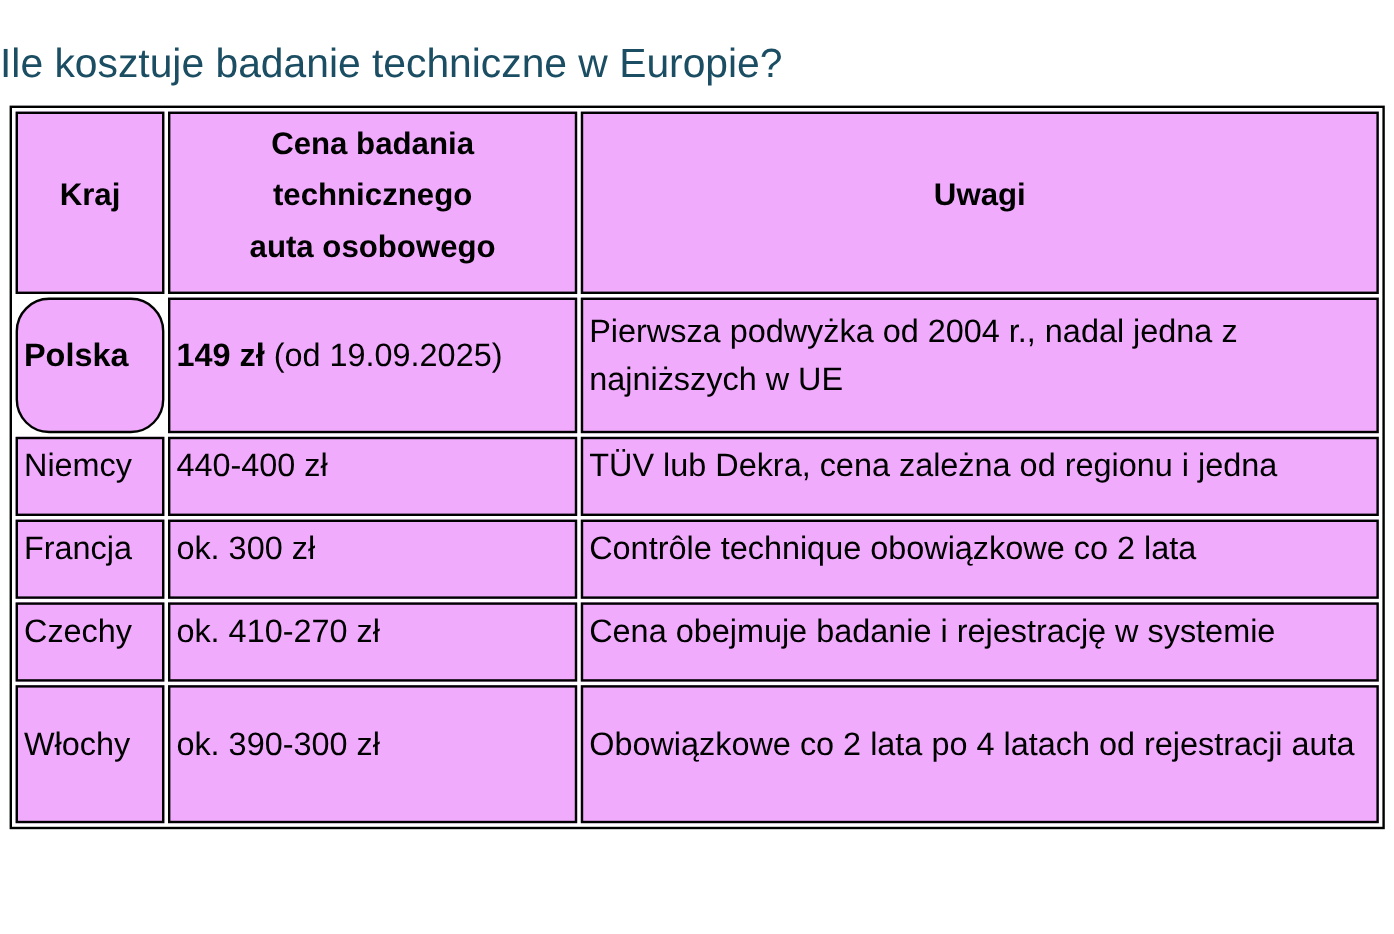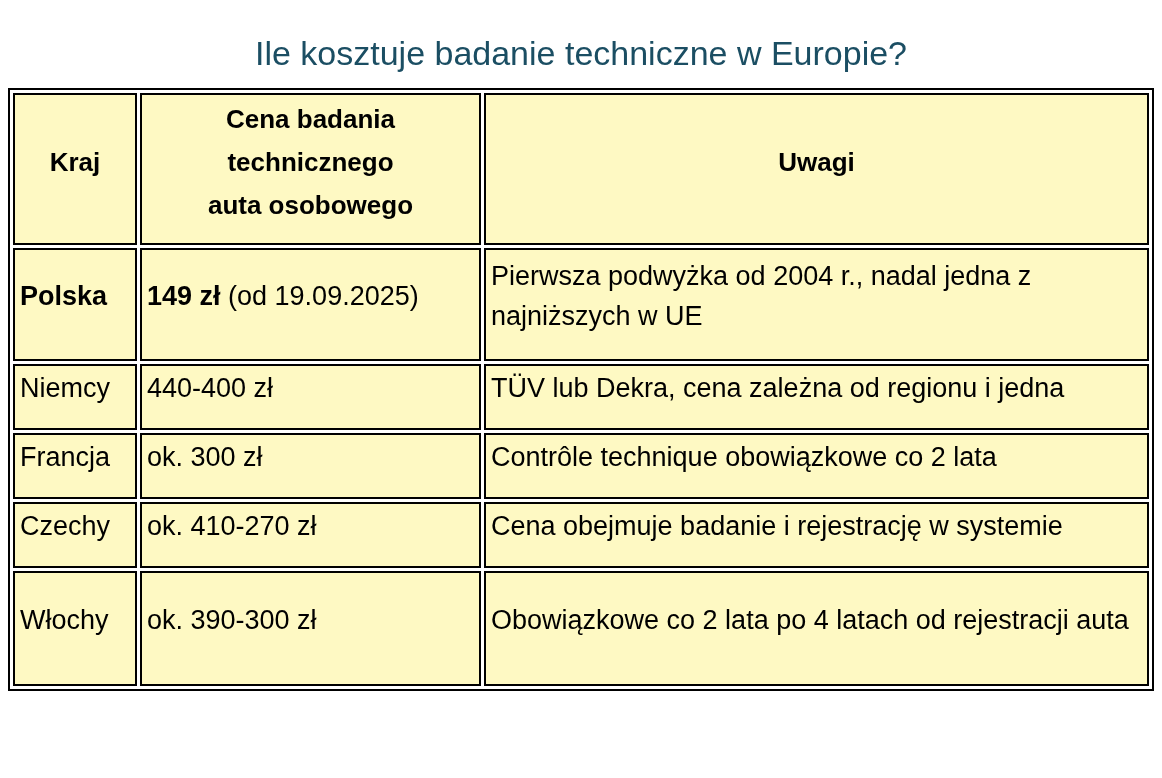--- a/index.html
+++ b/index.html
@@ -9,37 +9,36 @@
     width: 1162px;
     height: 778px;
     overflow: hidden;
     font-family: "Liberation Sans", sans-serif;
     color: #000000;
   }
   h1.page-title {
     margin: 24px 0 0 0;
     height: 64px;
     line-height: 58px;
-    text-align: center;
     font-size: 34px;
     font-weight: 500;
   }
   table.cost-table {
     border-collapse: separate;
     border-spacing: 3px;
     border: 2px solid #000000;
     table-layout: fixed;
     width: 1146px;
     margin-left: 8px;
   }
   th, td {
     box-sizing: border-box;
     border: 2px solid #000000;
     vertical-align: middle;
-    background: #fef9c3;
+    background: #f0abfc;
     overflow: hidden;
   }
   th {
     font-size: 26px;
     font-weight: bold;
     text-align: center;
     line-height: 43px;
     padding: 2px 8px 16px 8px;
     height: 152px;
   }
@@ -47,21 +46,21 @@
   td {
     font-size: 27px;
     line-height: 40px;
     text-align: left;
     padding: 2px 8px 20px 5px;
   }
   td.note-cell { }
   tr.r0 td { height: 113px; }
   tr.r1 td, tr.r2 td, tr.r3 td, tr.r4 td { height: 53px; }
   tr.r5 td { height: 115px; }
-  .bold { font-weight: bold; }
+  .bold { font-weight: bold; border-radius: 28px; }
   col.c1 { width: 124px; }
   col.c2 { width: 341px; }
   col.c3 { width: auto; }
 </style>
 </head>
 <body>
 
 <h1 class="page-title" style="color: rgb(27, 78, 99);">Ile kosztuje badanie techniczne w Europie?</h1>
 
 <table class="cost-table">

